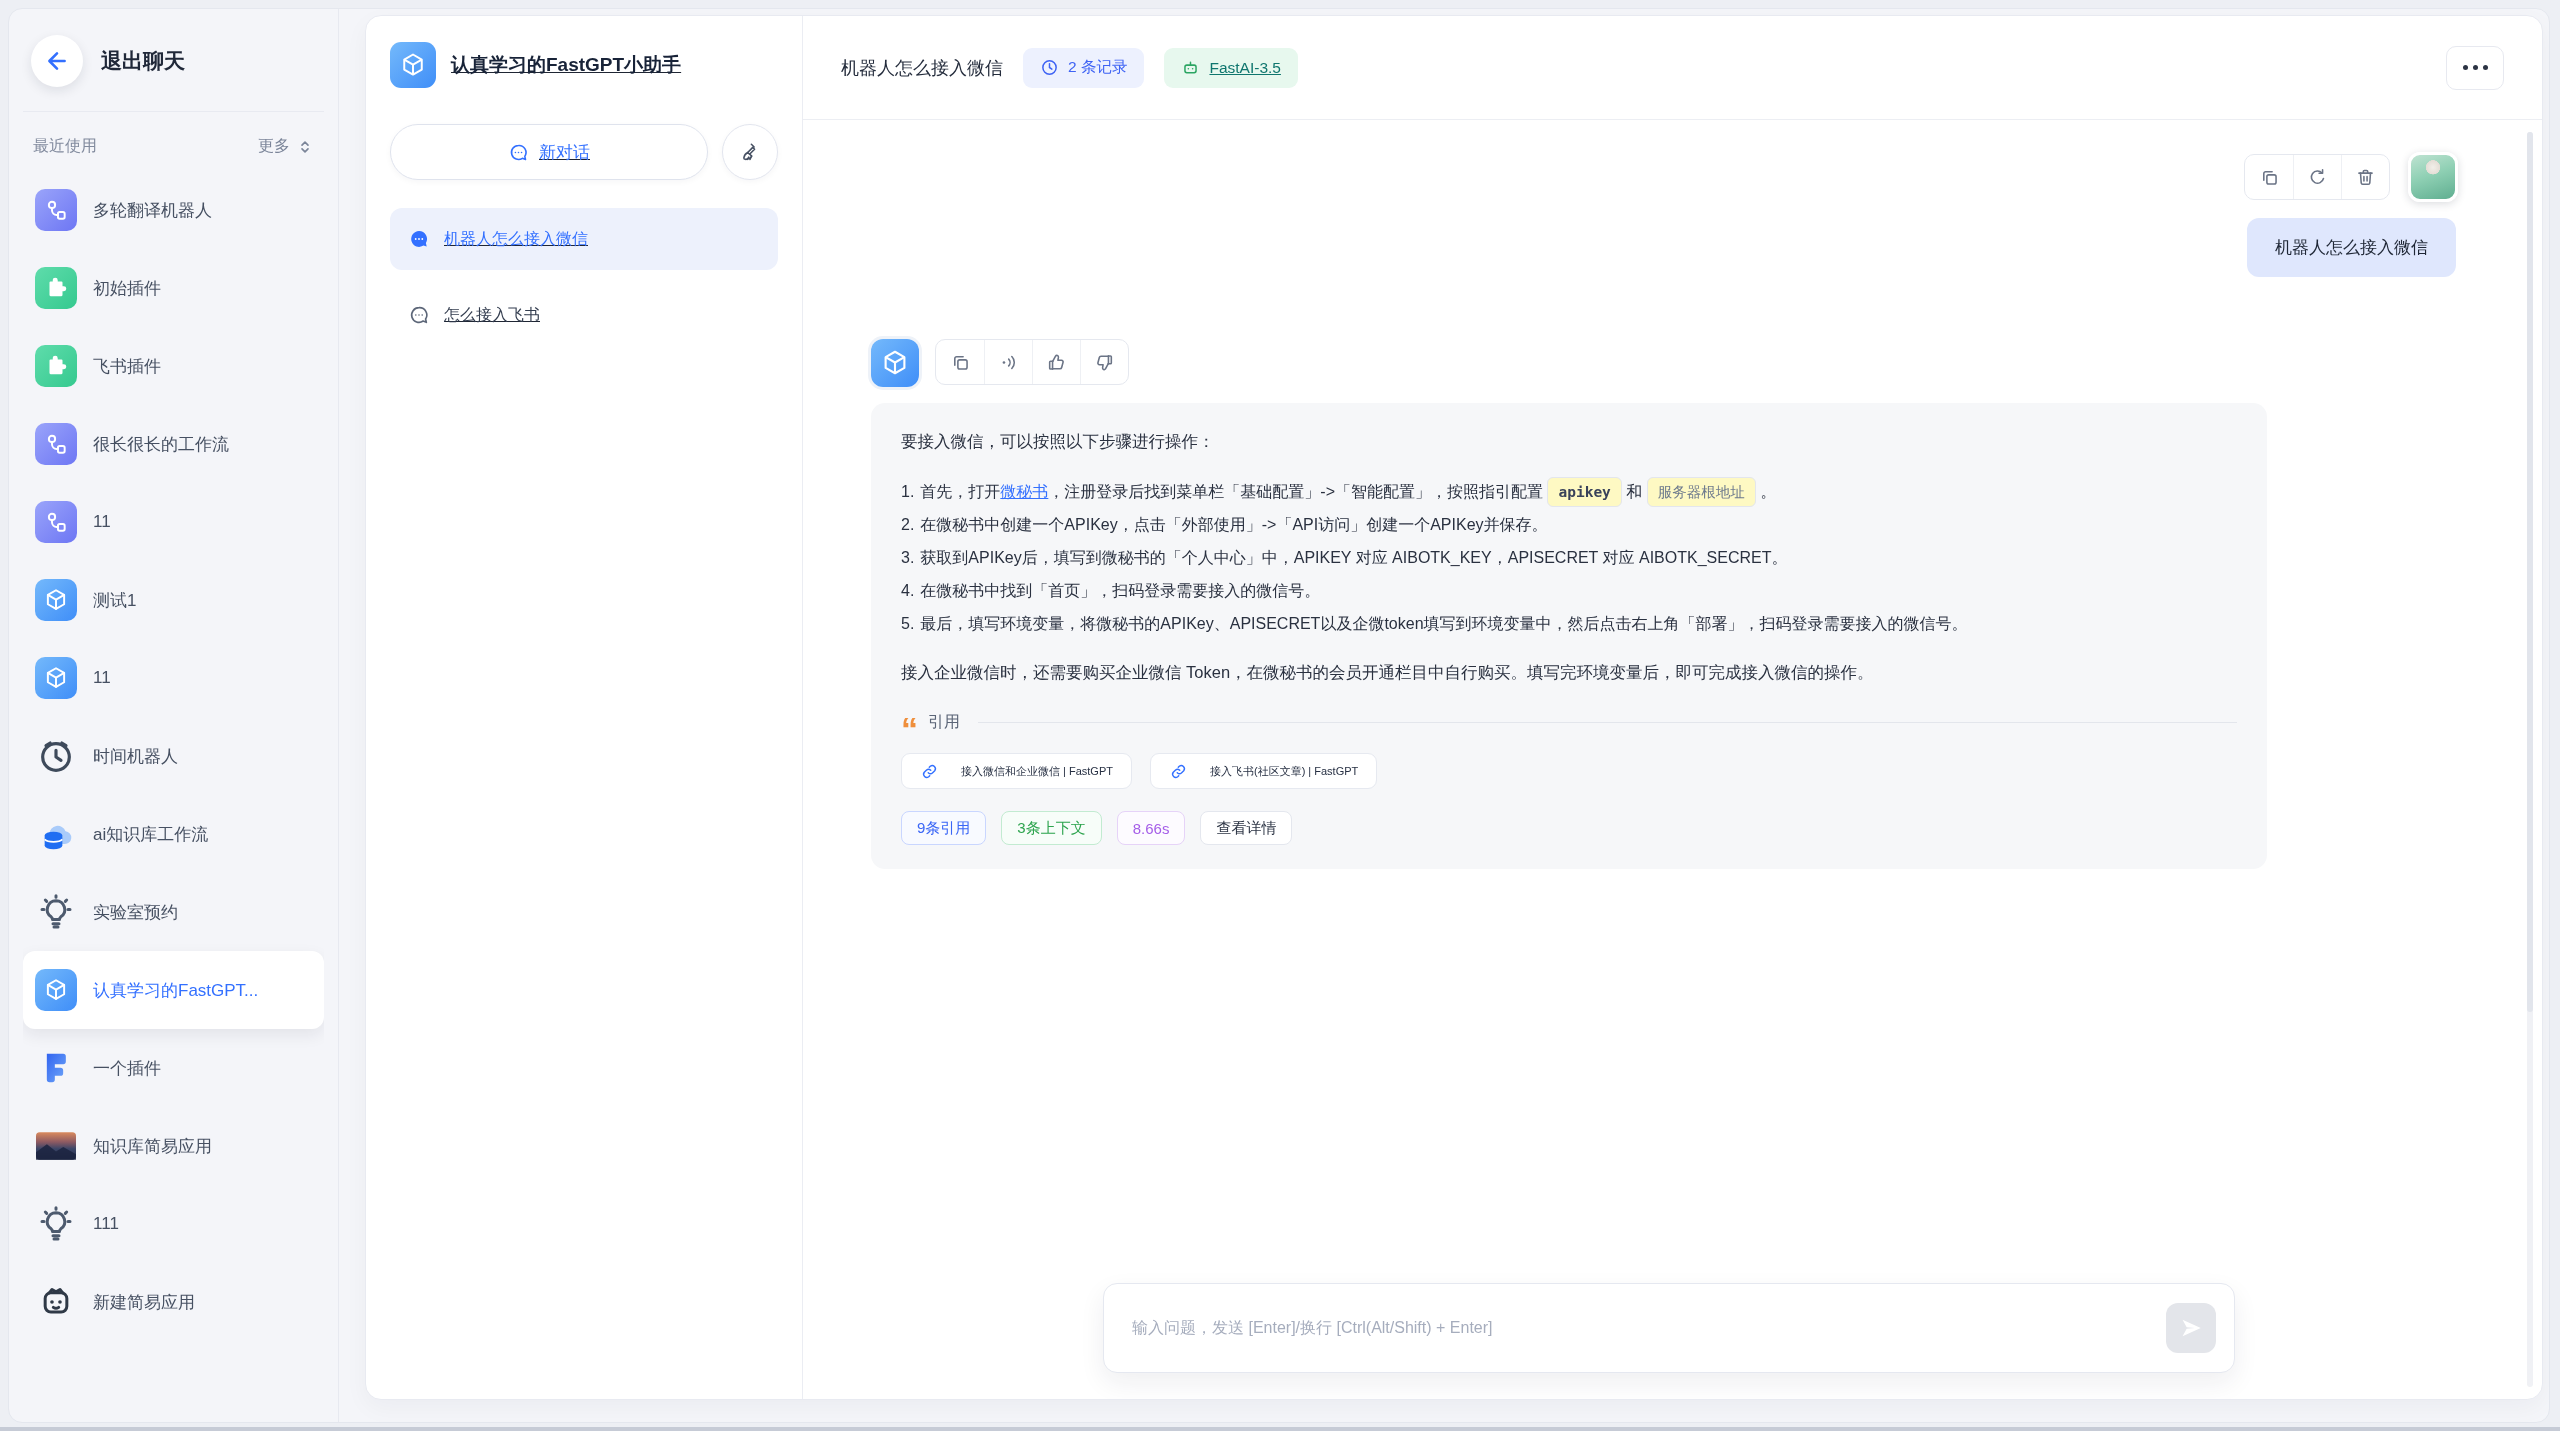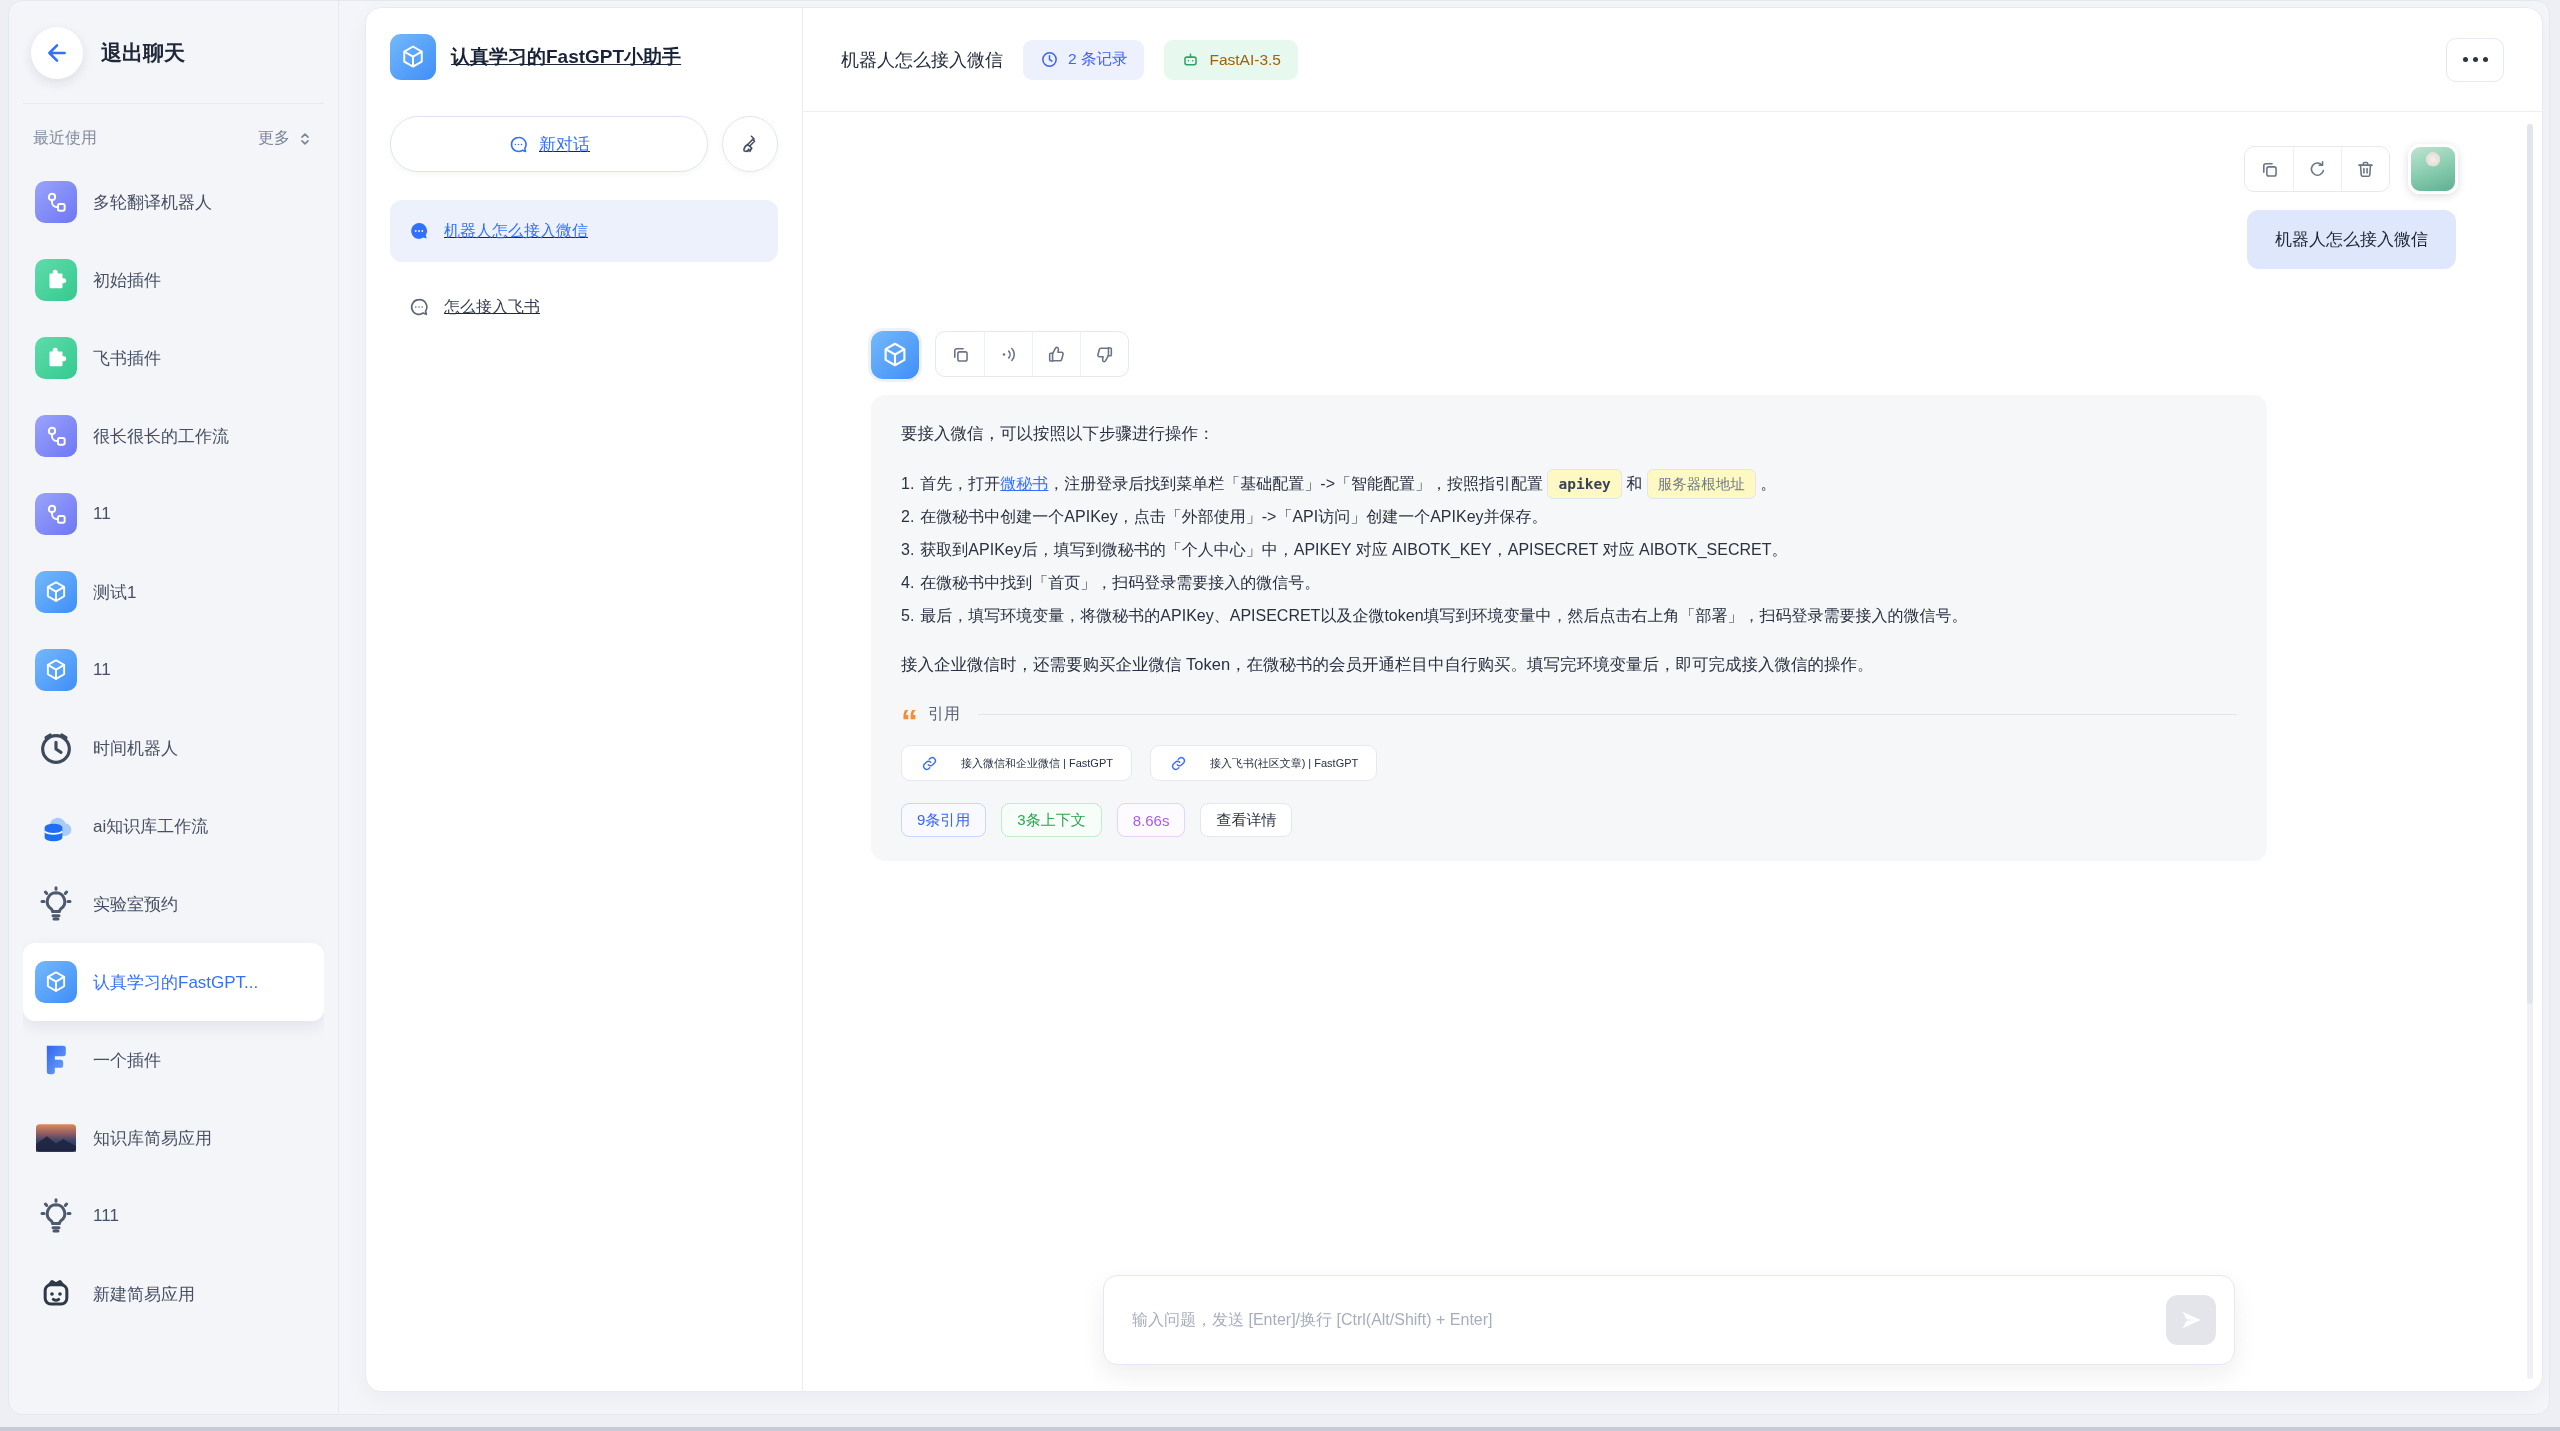--- a/index.html
+++ b/index.html
@@ -7,21 +7,21 @@
   body {
     position:relative;
     font-family:"Liberation Sans","DejaVu Sans",sans-serif;
     background:#edeff4;
     color:#1f2634;
   }
   .bottom-line { position:absolute; left:0; right:0; bottom:0; height:4px; background:#c6cbd6; }
 
   
   .app-frame {
-    position:absolute; left:8px; top:0; width:2542px; height:1415px;
+    position:absolute; left:8px; top:8px; width:2542px; height:1415px;
     background:#f4f5f9; border:1px solid #e4e7ee; border-radius:14px;
     display:flex; overflow:hidden;
   }
 
   
   .sidebar { width:330px; flex:none; border-right:1px solid #e7e9f0; padding:14px 14px 0; display:flex; flex-direction:column; }
   .exit-row { display:flex; align-items:center; gap:18px; padding:12px 8px 24px; border-bottom:1px solid #e8eaf1; }
   .back-btn { width:52px; height:52px; border-radius:50%; background:#fff; box-shadow:0 4px 12px rgba(20,28,48,.10); display:flex; align-items:center; justify-content:center; cursor:pointer; }
   .exit-label { font-size:21px; font-weight:700; color:#202839; }
   .recent-row { display:flex; align-items:center; padding:24px 10px 14px; }
@@ -57,21 +57,21 @@
   .history-list { margin-top:28px; display:flex; flex-direction:column; gap:14px; }
   .history-item { height:62px; display:flex; align-items:center; gap:14px; padding:0 18px; border-radius:12px; font-size:16px; color:#333d4f; cursor:pointer; }
   .history-item.active { background:#edf1fc; color:#3370ff; }
 
   
   .chat-col { flex:1; display:flex; flex-direction:column; position:relative; min-width:0; }
   .chat-header { height:104px; flex:none; border-bottom:1px solid #eceef3; display:flex; align-items:center; padding:0 38px; gap:20px; }
   .chat-title { font-size:18px; color:#242c3c; }
   .hbadge { height:40px; display:flex; align-items:center; gap:9px; padding:0 17px; border-radius:9px; font-size:15.5px; }
   .hbadge.records { background:#edf1fe; color:#3e63f4; }
-  .hbadge.model   { background:#e7f8ee; color:#a16207; }
+  .hbadge.model   { background:#e7f8ee; color:#0f766e;text-decoration:underline; }
   .more-btn { margin-left:auto; width:58px; height:44px; background:#fff; border:1px solid #e7e9f0; border-radius:10px; display:flex; align-items:center; justify-content:center; gap:5px; cursor:pointer; }
   .more-btn i { width:5px; height:5px; border-radius:50%; background:#2c3444; }
 
   .chat-body { flex:1; position:relative; padding-top:32px; }
   .scroll-track { position:absolute; right:9px; top:12px; bottom:12px; width:6px; border-radius:3px; background:#f0f1f5; }
   .scroll-thumb { position:absolute; right:9px; top:12px; width:6px; height:880px; border-radius:3px; background:#e2e5ec; }
 
   .tool-group { display:flex; background:#fff; border:1px solid #e5e8ef; border-radius:10px; overflow:hidden; }
   .tool-btn { width:48px; height:44px; display:flex; align-items:center; justify-content:center; cursor:pointer; }
   .tool-btn + .tool-btn { border-left:1px solid #eef0f4; }

